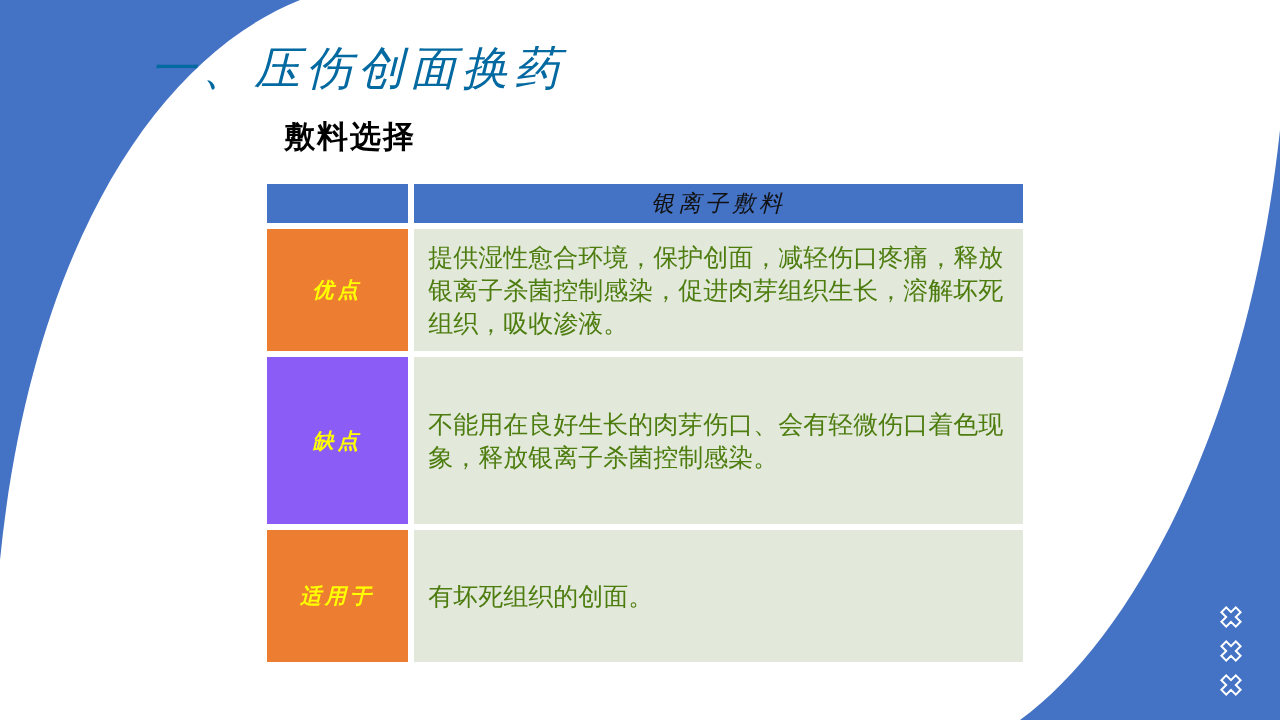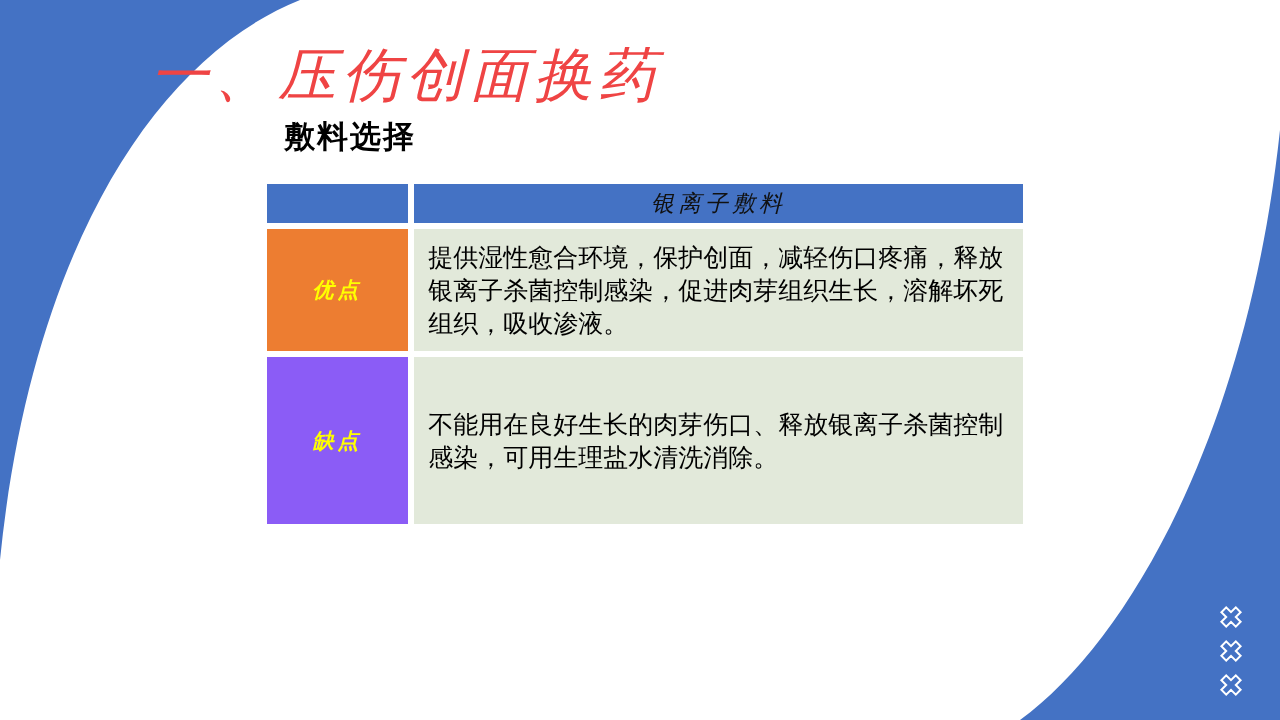--- a/index.html
+++ b/index.html
@@ -35,24 +35,24 @@
 
   
   #title-block {
     position: absolute;
     left: 150px;
     top: 42px;
     width: 900px;
   }
   #slide-title {
     font-family: "Liberation Serif", "DejaVu Serif", serif;
-    font-size: 58px;
+    font-size: 46px;
     line-height: 1.18;
     letter-spacing: 6px;
-    color: #ef4444;
+    color: #0369a1;
     font-weight: 400;
     font-style: italic;
     white-space: nowrap;
   }
   #slide-subtitle {
     position: absolute;
     left: 90px;
     top: 76px;
     font-family: "Liberation Serif", "DejaVu Serif", serif;
     font-size: 31px;
@@ -103,21 +103,21 @@
     font-size: 21px;
     font-weight: bold;
     letter-spacing: 4px;
     font-style: italic;
   }
   .label-orange { background: #ED7D31; }
   .label-blue   { background: #8b5cf6; }
 
   .body-cell {
     background: #E2E9DA;
-    color: #000000;
+    color: #4d7c0f;
     font-family: "Liberation Serif", "DejaVu Serif", serif;
     font-size: 25px;
     line-height: 1.32;
     letter-spacing: 0px;
     padding: 4px 16px 4px 14px !important;
     text-align: left;
   }
   .row-1 td { height: 114px; }
   .row-2 td { height: 159px; }
   .row-3 td { height: 124px; }
@@ -164,21 +164,25 @@
       <tr>
         <td class="hdr-blank"></td>
         <td class="hdr-main">银离子敷料</td>
       </tr>
       <tr class="row-1">
         <td class="label-cell label-orange">优点</td>
         <td class="body-cell">提供湿性愈合环境，保护创面，减轻伤口疼痛，释放银离子杀菌控制感染，促进肉芽组织生长，溶解坏死组织，吸收渗液。</td>
       </tr>
       <tr class="row-2">
         <td class="label-cell label-blue">缺点</td>
-        <td class="body-cell">不能用在良好生长的肉芽伤口、释放银离子杀菌控制感染，可用生理盐水清洗消除。</td>
+        <td class="body-cell">不能用在良好生长的肉芽伤口、会有轻微伤口着色现象，释放银离子杀菌控制感染。</td>
+      </tr>
+      <tr class="row-3">
+        <td class="label-cell label-orange">适用于</td>
+        <td class="body-cell">有坏死组织的创面。</td>
       </tr>
     </tbody>
   </table>
 
   <div id="corner-marks">
     <svg class="cross-mark" viewBox="0 0 24 24" xmlns="http://www.w3.org/2000/svg">
       <path d="M7.2 2.4 L12 7.2 L16.8 2.4 L21.6 7.2 L16.8 12 L21.6 16.8 L16.8 21.6 L12 16.8 L7.2 21.6 L2.4 16.8 L7.2 12 L2.4 7.2 Z" fill="none" stroke="#FFFFFF" stroke-width="2"></path>
     </svg>
     <svg class="cross-mark" viewBox="0 0 24 24" xmlns="http://www.w3.org/2000/svg">
       <path d="M7.2 2.4 L12 7.2 L16.8 2.4 L21.6 7.2 L16.8 12 L21.6 16.8 L16.8 21.6 L12 16.8 L7.2 21.6 L2.4 16.8 L7.2 12 L2.4 7.2 Z" fill="none" stroke="#FFFFFF" stroke-width="2"></path>

